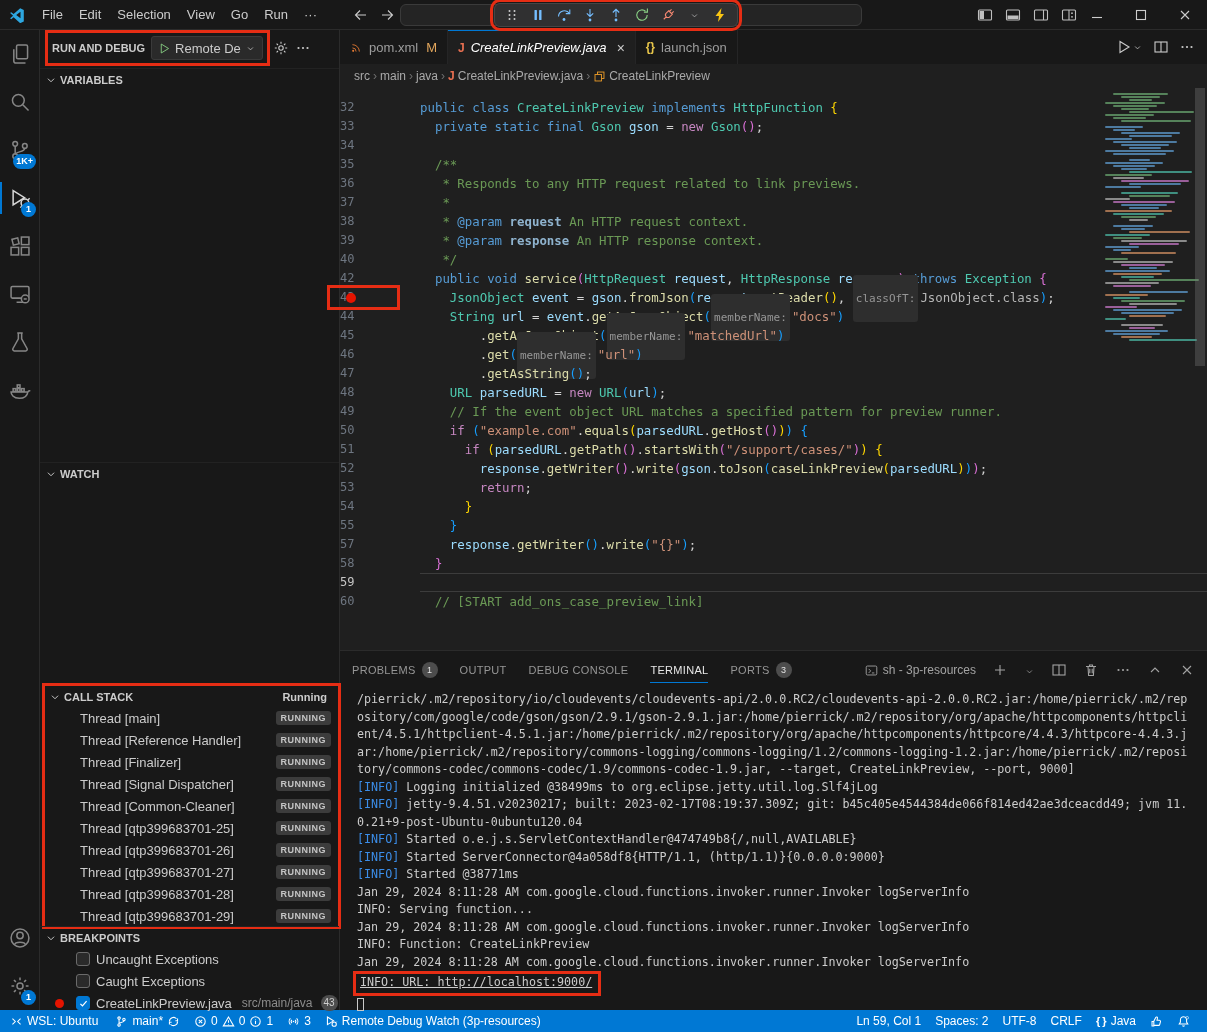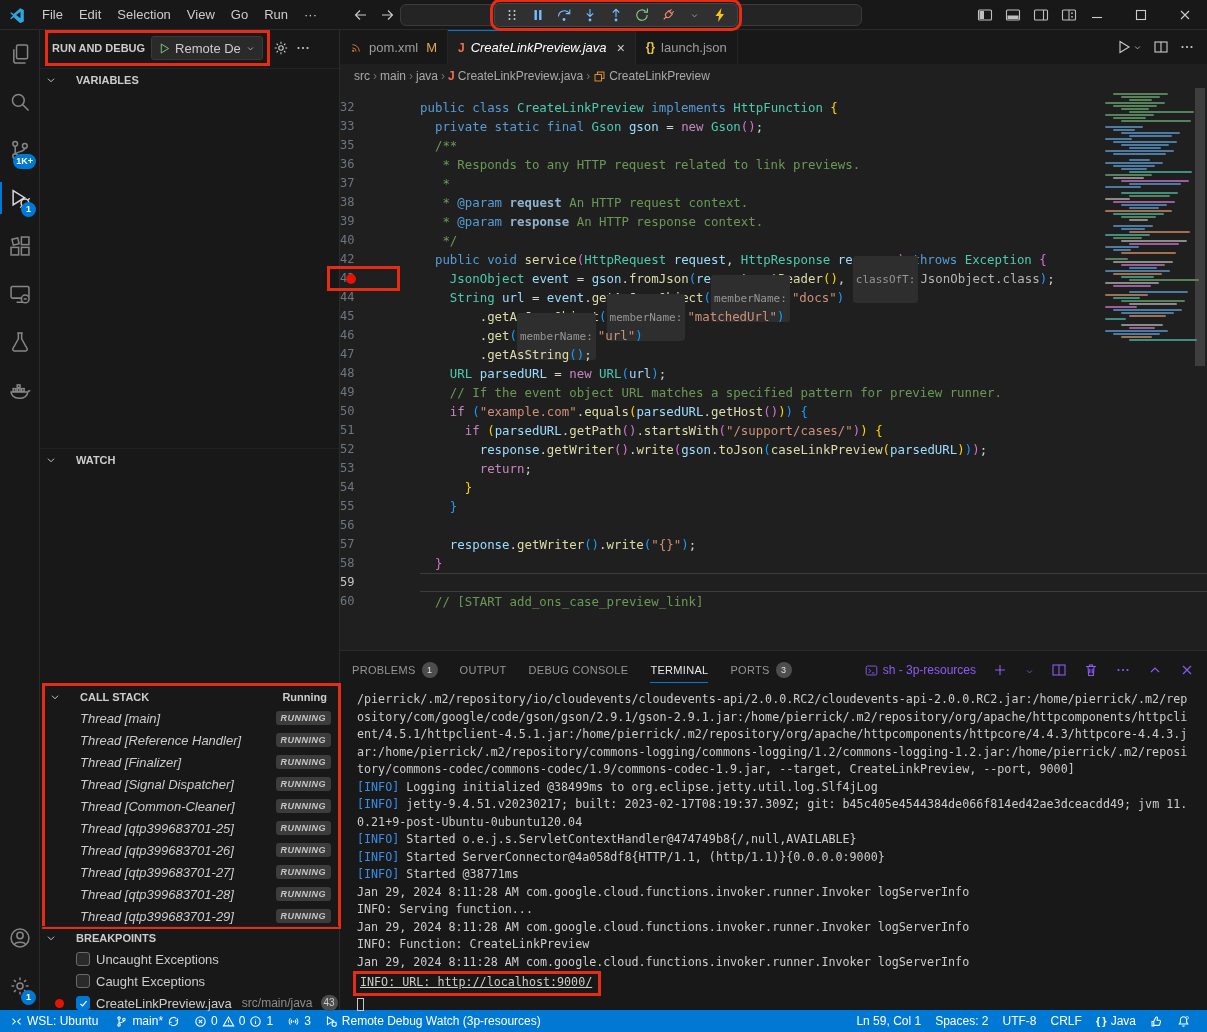--- a/index.html
+++ b/index.html
@@ -42,26 +42,26 @@
   #act-spacer { flex:1; }
 
   
   #sidebar { width:300px; background:#181818; border-right:1px solid #2b2b2b; position:relative; font-size:13px; }
   #sb-header { height:36px; display:flex; align-items:center; padding:0 8px; gap:6px; }
   #sb-header-group { display:flex; align-items:center; gap:6px; outline:3px solid #e62d14; outline-offset:0px; padding:3px 4px; }
   #sb-title { font-size:11px; font-weight:bold; color:#cccccc; white-space:nowrap; }
   #launch-select { display:flex; align-items:center; gap:4px; background:#2a2a2a; border:1px solid #3a3a3a;
     border-radius:3px; height:24px; padding:0 6px; color:#cccccc; }
   .section { position:absolute; left:0; right:0; }
-  .sec-head { height:22px; display:flex; align-items:center; gap:18px; padding:0 4px;
+  .sec-head { height:22px; display:flex; align-items:center; gap:2px; padding:0 4px;
     font-size:11px; font-weight:bold; color:#cccccc; border-top:1px solid #222; }
   .sec-head .ic { width:14px; height:14px; color:#cccccc; }
   .sec-head .right { margin-left:auto; padding-right:8px; }
   #sec-callstack { outline:3px solid #e62d14; outline-offset:-1px; }
-  .thread-row { height:22px; display:flex; align-items:center; padding-left:36px; padding-right:8px; color:#cccccc;font-style:italic; }
+  .thread-row { height:22px; display:flex; align-items:center; padding-left:36px; padding-right:8px; color:#cccccc; }
   .badge-running { margin-left:auto; background:#3c3c3c; color:#c5c5c5; font-size:9px; font-weight:bold;
     letter-spacing:.5px; padding:2px 5px; border-radius:3px; }
   .bp-row { height:22px; display:flex; align-items:center; gap:6px; padding-left:36px; color:#cccccc; position:relative; }
   .cb { width:14px; height:14px; border:1px solid #6b6b6b; border-radius:3px; background:#2a2a2a; flex:none;
     display:flex; align-items:center; justify-content:center; }
   .cb.on { background:#0078d4; border-color:#0078d4; }
   .bp-dot { width:9px; height:9px; border-radius:50%; background:#e51400; position:absolute; left:15px; }
   .bp-detail { color:#8c8c8c; font-size:12px; margin-left:4px; }
   .bp-count { margin-left:2px; background:#4d4d4d; color:#cfcfcf; font-size:10px; min-width:17px; height:16px;
     border-radius:9px; text-align:center; line-height:16px; padding:0 2px; }
@@ -107,21 +107,21 @@
 
   
   #panel { height:360px; background:#181818; border-top:1px solid #2b2b2b; display:flex; flex-direction:column; }
   #panel-header { height:38px; display:flex; align-items:center; padding:0 12px; }
   .ptab { display:flex; align-items:center; gap:6px; margin-right:22px; font-size:11px; letter-spacing:.3px;
     color:#969696; height:38px; position:relative; }
   .ptab.active { color:#e7e7e7; }
   .ptab.active::after { content:""; position:absolute; left:0; right:0; bottom:6px; height:1px; background:#0078d4; }
   .pbadge { background:#4d4d4d; color:#e4e4e4; font-size:9px; min-width:16px; height:16px; border-radius:9px;
     text-align:center; line-height:16px; }
-  #panel-right { margin-left:auto; display:flex; align-items:center; gap:16px; color:#8b5cf6; }
+  #panel-right { margin-left:auto; display:flex; align-items:center; gap:16px; color:#a3a3a3; }
   #term-label { display:flex; align-items:center; gap:5px; font-size:12px; }
   #terminal { flex:1; padding:2px 0 0 17px; font-family:"DejaVu Sans Mono",monospace; font-size:11.7px;
     line-height:17.5px; white-space:pre; color:#cccccc; }
   .t-b { color:#3b8eea; }
   .t-boxed { display:inline-block; border:3px solid #e62d14; padding:0 6px 1px 4px; margin-left:-4px;text-decoration:underline; }
   .t-cursor { display:inline-block; width:7px; height:13px; border:1px solid #c9c9c9; vertical-align:middle; }
 
   
   #statusbar { height:22px; background:#0078d4; color:#ffffff; display:flex; align-items:center;
     font-size:12px; padding:0 10px 0 0; }
@@ -368,21 +368,21 @@
     </div>
 
     <div class="section" style="top:38px">
       <div class="sec-head">
           <svg class="ic" viewBox="0 0 16 16">
             <path d="M4.5 6.5L8 10l3.5-3.5"></path>
           </svg>
           <span>VARIABLES</span>
         </div>
     </div>
-    <div class="section" style="top:418px">
+    <div class="section" style="top:432px">
       <div class="sec-head">
           <svg class="ic" viewBox="0 0 16 16">
             <path d="M4.5 6.5L8 10l3.5-3.5"></path>
           </svg>
           <span>WATCH</span>
         </div>
     </div>
     <div class="section" id="sec-callstack" style="top:655px;left:4px;height:242px">
       <div class="sec-head">
           <svg class="ic" viewBox="0 0 16 16">
@@ -525,41 +525,41 @@
             <rect x="5.5" y="2.5" width="8" height="8"></rect>
             <rect x="2.5" y="5.5" width="8" height="8" fill="#1f1f1f"></rect>
           </g>
         </svg>
         <span>CreateLinkPreview</span>
       </div>
     <div id="codearea">
       <div id="code-rows">
           <div class="crow"><div class="gutter">32</div><div class="ccontent"><span class="c-kw">public class </span><span class="c-type">CreateLinkPreview</span><span class="c-kw"> implements </span><span class="c-type">HttpFunction</span><span class="c-tx"> </span><span class="c-b1">{</span></div></div>
           <div class="crow"><div class="gutter">33</div><div class="ccontent"><span class="c-tx">  </span><span class="c-kw">private static final </span><span class="c-type">Gson</span><span class="c-tx"> </span><span class="c-vr">gson</span><span class="c-tx"> = </span><span class="c-ctl">new</span><span class="c-tx"> </span><span class="c-type">Gson</span><span class="c-b2">()</span><span class="c-tx">;</span></div></div>
+          <div class="crow"><div class="gutter">34</div><div class="ccontent"></div></div>
           <div class="crow"><div class="gutter">35</div><div class="ccontent"><span class="c-cm">  /**</span></div></div>
           <div class="crow"><div class="gutter">36</div><div class="ccontent"><span class="c-cm">   * Responds to any HTTP request related to link previews.</span></div></div>
           <div class="crow"><div class="gutter">37</div><div class="ccontent"><span class="c-cm">   *</span></div></div>
           <div class="crow"><div class="gutter">38</div><div class="ccontent"><span class="c-cm">   * </span><span class="c-dt">@param</span><span class="c-dp"> request</span><span class="c-cm"> An HTTP request context.</span></div></div>
           <div class="crow"><div class="gutter">39</div><div class="ccontent"><span class="c-cm">   * </span><span class="c-dt">@param</span><span class="c-dp"> response</span><span class="c-cm"> An HTTP response context.</span></div></div>
           <div class="crow"><div class="gutter">40</div><div class="ccontent"><span class="c-cm">   */</span></div></div>
           <div class="crow"><div class="gutter">42</div><div class="ccontent"><span class="c-tx">  </span><span class="c-kw">public void </span><span class="c-fn">service</span><span class="c-b2">(</span><span class="c-type">HttpRequest</span><span class="c-tx"> </span><span class="c-vr">request</span><span class="c-tx">, </span><span class="c-type">HttpResponse</span><span class="c-tx"> </span><span class="c-vr">response</span><span class="c-b2">)</span><span class="c-tx"> </span><span class="c-kw">throws</span><span class="c-tx"> </span><span class="c-type">Exception</span><span class="c-tx"> </span><span class="c-b2">{</span></div></div>
           <div class="crow"><div class="bp-annot"></div><div class="gutter">43<div class="dot"></div></div><div class="ccontent"><span class="c-tx">    </span><span class="c-type">JsonObject</span><span class="c-tx"> </span><span class="c-vr">event</span><span class="c-tx"> = </span><span class="c-vr">gson</span><span class="c-tx">.</span><span class="c-fn">fromJson</span><span class="c-b3">(</span><span class="c-vr">request</span><span class="c-tx">.</span><span class="c-fn">getReader</span><span class="c-b1">()</span><span class="c-tx">, </span><span class="c-il">classOfT:</span><span class="c-dm">JsonObject.class</span><span class="c-b3">)</span><span class="c-tx">;</span></div></div>
           <div class="crow"><div class="gutter">44</div><div class="ccontent"><span class="c-tx">    </span><span class="c-type">String</span><span class="c-tx"> </span><span class="c-vr">url</span><span class="c-tx"> = </span><span class="c-vr">event</span><span class="c-tx">.</span><span class="c-fn">getAsJsonObject</span><span class="c-b3">(</span><span class="c-il">memberName:</span><span class="c-st">"docs"</span><span class="c-b3">)</span></div></div>
           <div class="crow"><div class="gutter">45</div><div class="ccontent"><span class="c-tx">        .</span><span class="c-fn">getAsJsonObject</span><span class="c-b3">(</span><span class="c-il">memberName:</span><span class="c-st">"matchedUrl"</span><span class="c-b3">)</span></div></div>
           <div class="crow"><div class="gutter">46</div><div class="ccontent"><span class="c-tx">        .</span><span class="c-fn">get</span><span class="c-b3">(</span><span class="c-il">memberName:</span><span class="c-st">"url"</span><span class="c-b3">)</span></div></div>
           <div class="crow"><div class="gutter">47</div><div class="ccontent"><span class="c-tx">        .</span><span class="c-fn">getAsString</span><span class="c-b3">()</span><span class="c-tx">;</span></div></div>
           <div class="crow"><div class="gutter">48</div><div class="ccontent"><span class="c-tx">    </span><span class="c-type">URL</span><span class="c-tx"> </span><span class="c-vr">parsedURL</span><span class="c-tx"> = </span><span class="c-ctl">new</span><span class="c-tx"> </span><span class="c-type">URL</span><span class="c-b3">(</span><span class="c-vr">url</span><span class="c-b3">)</span><span class="c-tx">;</span></div></div>
           <div class="crow"><div class="gutter">49</div><div class="ccontent"><span class="c-tx">    </span><span class="c-cm">// If the event object URL matches a specified pattern for preview runner.</span></div></div>
           <div class="crow"><div class="gutter">50</div><div class="ccontent"><span class="c-tx">    </span><span class="c-ctl">if</span><span class="c-tx"> </span><span class="c-b3">(</span><span class="c-st">"example.com"</span><span class="c-tx">.</span><span class="c-fn">equals</span><span class="c-b1">(</span><span class="c-vr">parsedURL</span><span class="c-tx">.</span><span class="c-fn">getHost</span><span class="c-b2">()</span><span class="c-b1">)</span><span class="c-b3">)</span><span class="c-tx"> </span><span class="c-b3">{</span></div></div>
           <div class="crow"><div class="gutter">51</div><div class="ccontent"><span class="c-tx">      </span><span class="c-ctl">if</span><span class="c-tx"> </span><span class="c-b1">(</span><span class="c-vr">parsedURL</span><span class="c-tx">.</span><span class="c-fn">getPath</span><span class="c-b2">()</span><span class="c-tx">.</span><span class="c-fn">startsWith</span><span class="c-b2">(</span><span class="c-st">"/support/cases/"</span><span class="c-b2">)</span><span class="c-b1">)</span><span class="c-tx"> </span><span class="c-b1">{</span></div></div>
           <div class="crow"><div class="gutter">52</div><div class="ccontent"><span class="c-tx">        </span><span class="c-vr">response</span><span class="c-tx">.</span><span class="c-fn">getWriter</span><span class="c-b2">()</span><span class="c-tx">.</span><span class="c-fn">write</span><span class="c-b2">(</span><span class="c-vr">gson</span><span class="c-tx">.</span><span class="c-fn">toJson</span><span class="c-b3">(</span><span class="c-fn">caseLinkPreview</span><span class="c-b1">(</span><span class="c-vr">parsedURL</span><span class="c-b1">)</span><span class="c-b3">)</span><span class="c-b2">)</span><span class="c-tx">;</span></div></div>
           <div class="crow"><div class="gutter">53</div><div class="ccontent"><span class="c-tx">        </span><span class="c-ctl">return</span><span class="c-tx">;</span></div></div>
           <div class="crow"><div class="gutter">54</div><div class="ccontent"><span class="c-tx">      </span><span class="c-b1">}</span></div></div>
           <div class="crow"><div class="gutter">55</div><div class="ccontent"><span class="c-tx">    </span><span class="c-b3">}</span></div></div>
-          <div class="crow"><div class="gutter">56</div><div class="ccontent"></div></div>
           <div class="crow"><div class="gutter">57</div><div class="ccontent"><span class="c-tx">    </span><span class="c-vr">response</span><span class="c-tx">.</span><span class="c-fn">getWriter</span><span class="c-b3">()</span><span class="c-tx">.</span><span class="c-fn">write</span><span class="c-b3">(</span><span class="c-st">"{}"</span><span class="c-b3">)</span><span class="c-tx">;</span></div></div>
           <div class="crow"><div class="gutter">58</div><div class="ccontent"><span class="c-tx">  </span><span class="c-b2">}</span></div></div>
           <div class="crow cur"><div class="gutter">59</div><div class="ccontent"></div></div>
           <div class="crow"><div class="gutter">60</div><div class="ccontent"><span class="c-tx">  </span><span class="c-cm">// [START add_ons_case_preview_link]</span></div></div>
         </div>
       <div id="minimap">
           <div class="mbar" style="background: transparent;"></div>
           <div class="mbar" style="background: rgb(85, 130, 90); margin-left: 12px; width: 55px;"></div>
           <div class="mbar" style="background: rgb(85, 130, 90); margin-left: 20px; width: 39px;"></div>
           <div class="mbar" style="background: rgb(85, 130, 90); margin-left: 28px; width: 23px;"></div>

